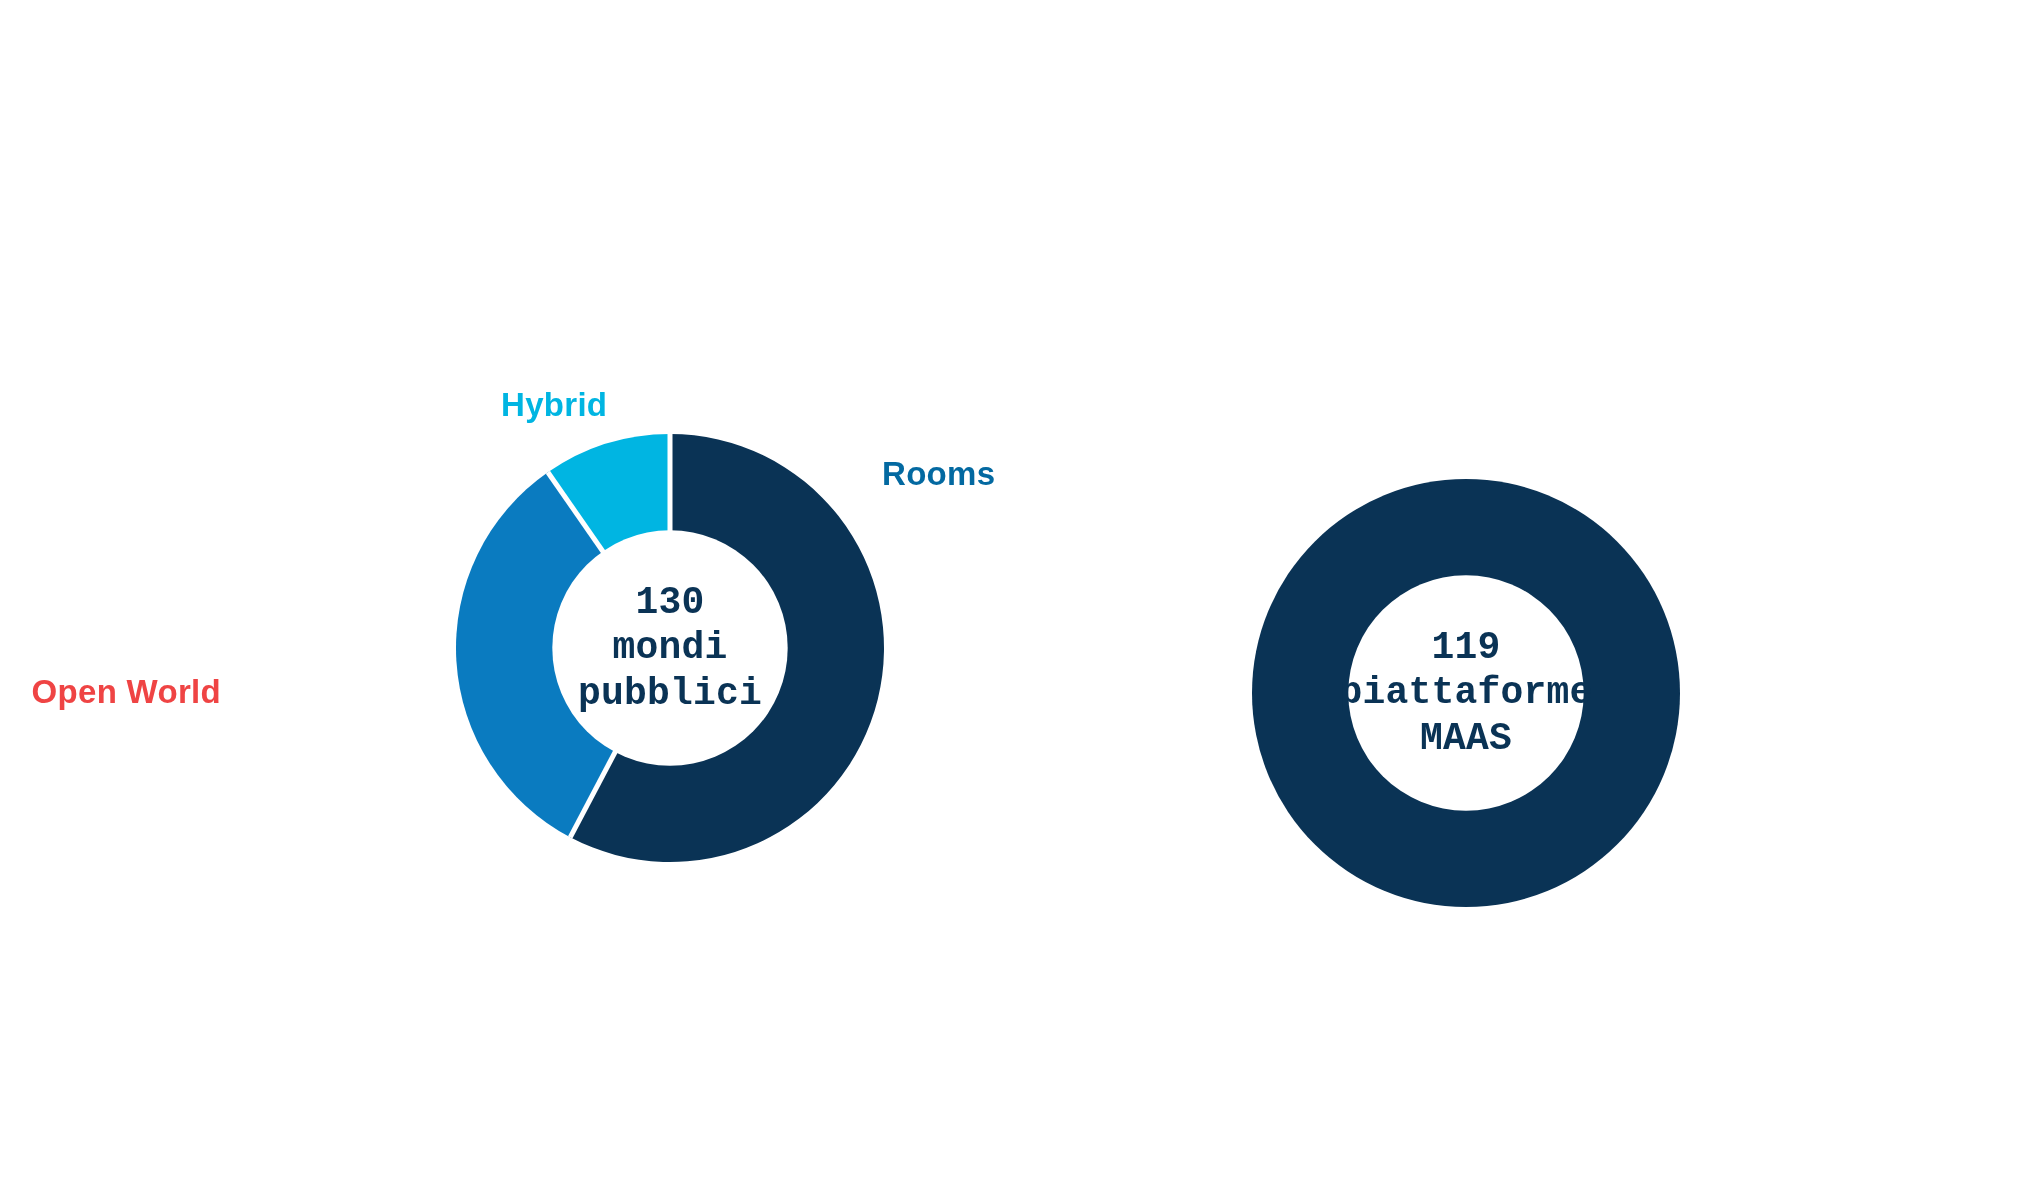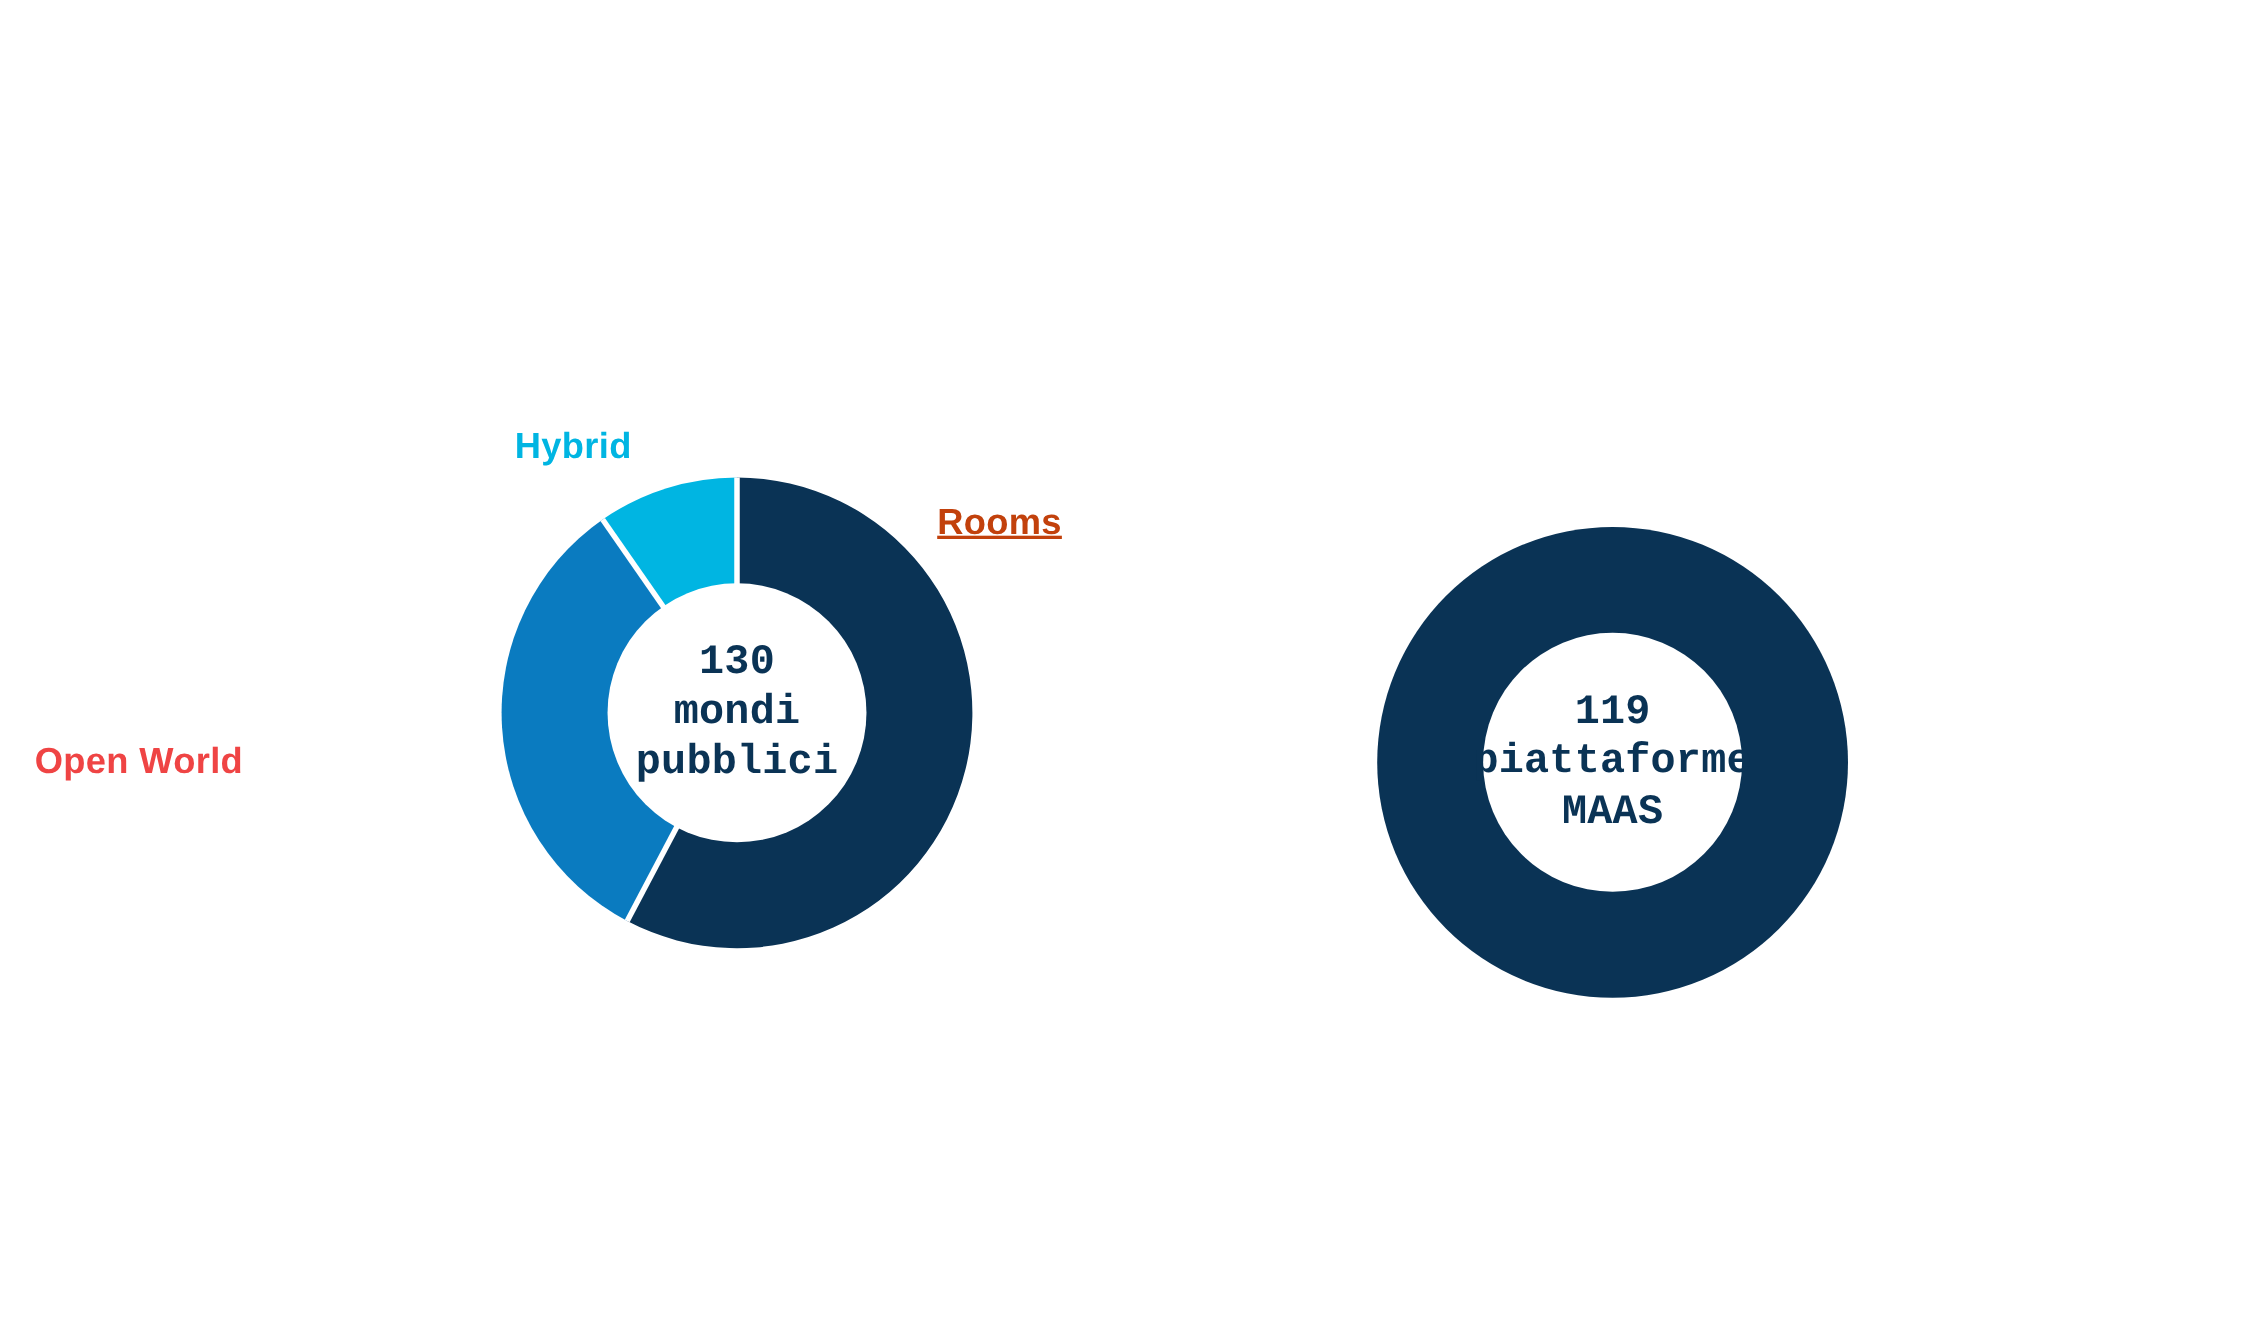--- a/index.html
+++ b/index.html
@@ -65,23 +65,23 @@
 
   
   .slice-label {
     position: absolute;
     font-weight: 700;
     font-size: 33px;
     letter-spacing: 0.3px;
     white-space: nowrap;
   }
 
-  #label-left-rooms      { left: 852px; top: 455px; color: #c2410c; text-decoration: underline; }
+  #label-left-rooms      { left: 882px; top: 455px; color: #0369a1; }
   #label-left-openworld  { left: 221px; top: 673px; color: #ef4444; transform: translateX(-100%); }
-  #label-left-hybrid     { left: 468px; top: 386px; color: #00b5e2; }
+  #label-left-hybrid     { left: 501px; top: 386px; color: #00b5e2; }
 
   
   #caption {
     position: absolute;
     left: 0;
     top: 1064px;
     width: 1960px;
     text-align: center;
     font-size: 27px;
     font-weight: 400;

